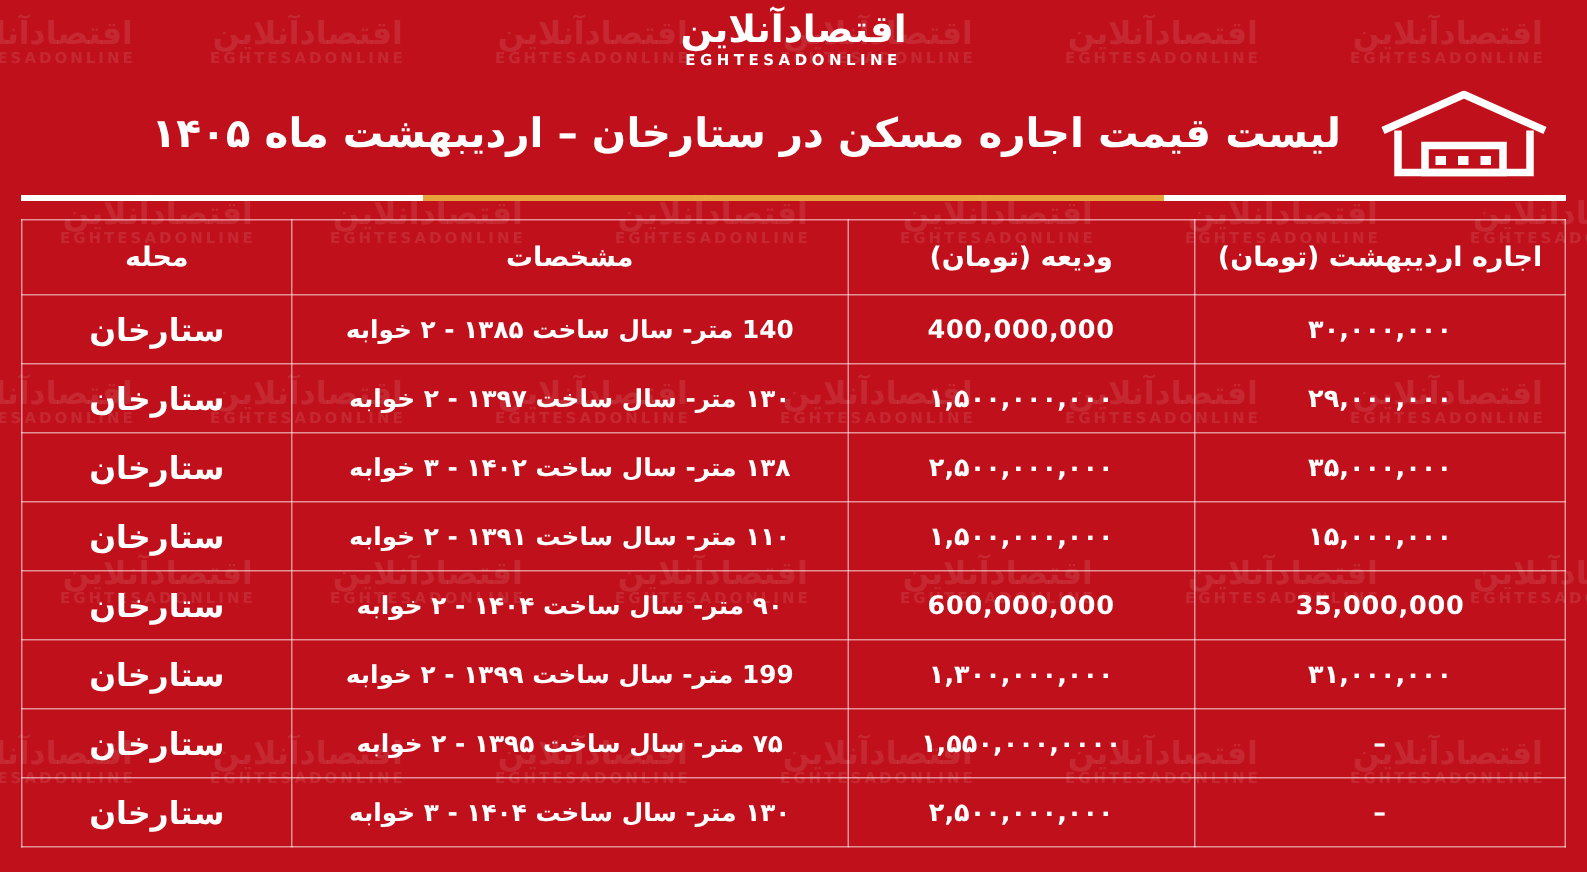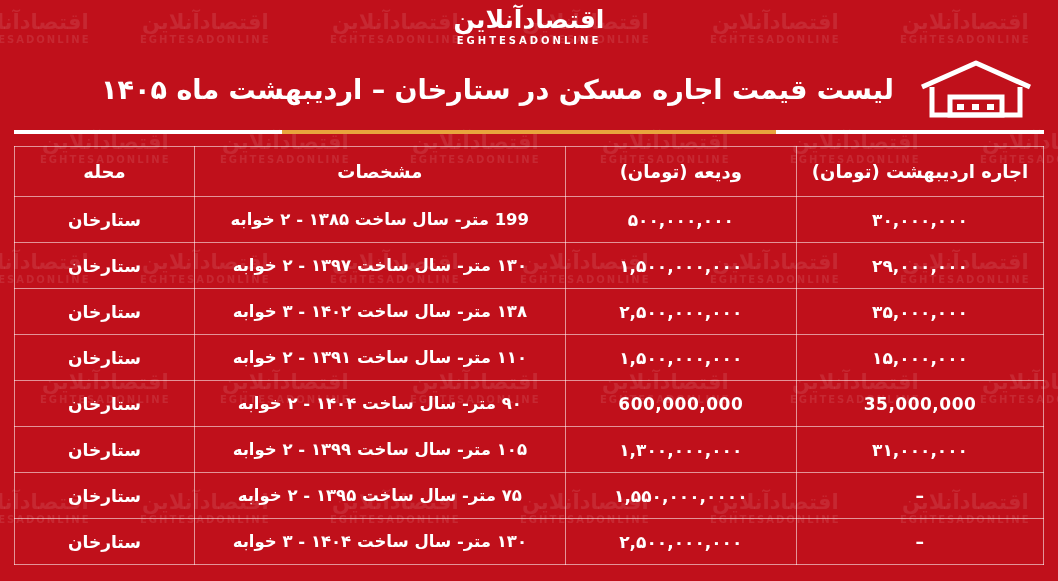--- a/index.html
+++ b/index.html
@@ -130,21 +130,21 @@
     height: 50px;
     font-size: 18px;
   }
   col.c-rent   { width: 24.0%; }
   col.c-dep    { width: 22.5%; }
   col.c-spec   { width: 36.0%; }
   col.c-area   { width: 17.5%; }
 
   td.spec { font-size: 16.5px; }
   td.rent, td.dep { font-size: 17px; letter-spacing: 0.5px; }
-  td.area { font-size: 17px; }
+  td.area { font-size: 21px; }
 </style>
 </head>
 <body>
 
 <div class="watermarks">
     <div class="wm" style="left: -40px; top: 10px;">
       <span class="wm-top">اقتصادآنلاین</span>
       <span class="wm-bot">EGHTESADONLINE</span>
     </div>
     <div class="wm" style="left: 140px; top: 10px;">
@@ -308,22 +308,22 @@
         <tr>
           <th>اجاره اردیبهشت (تومان)</th>
           <th>ودیعه (تومان)</th>
           <th>مشخصات</th>
           <th>محله</th>
         </tr>
       </thead>
       <tbody>
         <tr>
           <td class="rent">۳۰,۰۰۰,۰۰۰</td>
-          <td class="dep">۵۰۰,۰۰۰,۰۰۰</td>
-          <td class="spec">199 متر- سال ساخت ۱۳۸۵ - ۲ خوابه</td>
+          <td class="dep">400,000,000</td>
+          <td class="spec">140 متر- سال ساخت ۱۳۸۵ - ۲ خوابه</td>
           <td class="area">ستارخان</td>
         </tr>
         <tr>
           <td class="rent">۲۹,۰۰۰,۰۰۰</td>
           <td class="dep">۱,۵۰۰,۰۰۰,۰۰۰</td>
           <td class="spec">۱۳۰ متر- سال ساخت ۱۳۹۷ - ۲ خوابه</td>
           <td class="area">ستارخان</td>
         </tr>
         <tr>
           <td class="rent">۳۵,۰۰۰,۰۰۰</td>
@@ -339,21 +339,21 @@
         </tr>
         <tr>
           <td class="rent">35,000,000</td>
           <td class="dep">600,000,000</td>
           <td class="spec">۹۰ متر- سال ساخت ۱۴۰۴ - ۲ خوابه</td>
           <td class="area">ستارخان</td>
         </tr>
         <tr>
           <td class="rent">۳۱,۰۰۰,۰۰۰</td>
           <td class="dep">۱,۳۰۰,۰۰۰,۰۰۰</td>
-          <td class="spec">۱۰۵ متر- سال ساخت ۱۳۹۹ - ۲ خوابه</td>
+          <td class="spec">199 متر- سال ساخت ۱۳۹۹ - ۲ خوابه</td>
           <td class="area">ستارخان</td>
         </tr>
         <tr>
           <td class="rent">–</td>
           <td class="dep">۱,۵۵۰,۰۰۰,۰۰۰۰</td>
           <td class="spec">۷۵ متر- سال ساخت ۱۳۹۵ - ۲ خوابه</td>
           <td class="area">ستارخان</td>
         </tr>
         <tr>
           <td class="rent">–</td>

